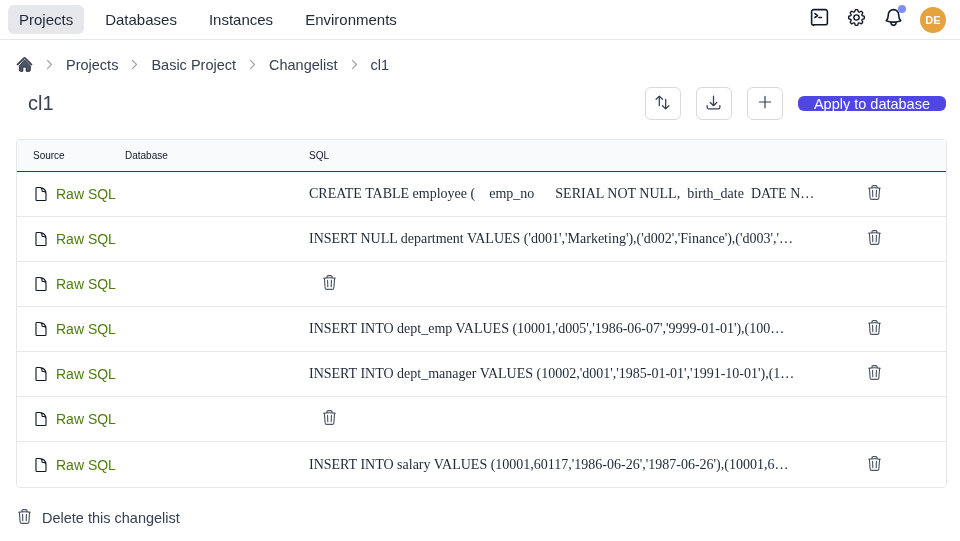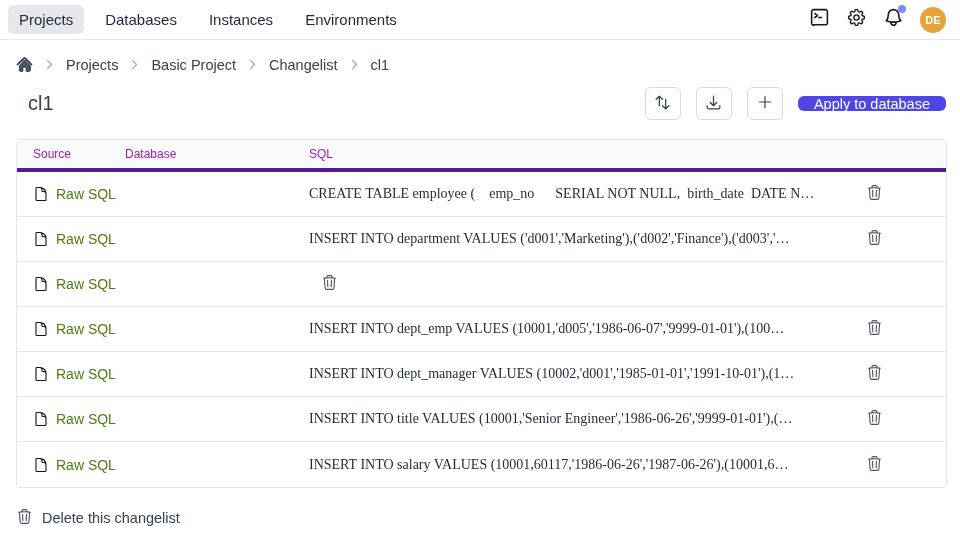--- a/index.html
+++ b/index.html
@@ -40,22 +40,22 @@
   .tool-btn svg { width: 17px; height: 17px; stroke: #374151; }
   .primary-btn { height: 15px; padding: 0 16px; background: #4f46e5; color: #fff; border: none;
     border-radius: 6px; font-size: 14.5px; font-family: "Liberation Sans", sans-serif;
     cursor: pointer; }
 
   
   .table { margin: 19px 13px 0 16px; border: 1px solid #e5e7eb; border-radius: 4px;
     overflow: hidden; }
   .trow { display: grid; grid-template-columns: 92px 184px 1fr 92px; align-items: center;
     padding-left: 16px; }
-  .thead { background: #f9fafb; height: 32px; border-bottom: 4px solid #4c1d95;
-    font-size: 12px; font-weight: 500; color: #a21caf; }
+  .thead { background: #f9fafb; height: 32px; border-bottom: 1px solid #4c1d95;
+    font-size: 10px; font-weight: 500; color: #0f172a; }
   .tbody-row { height: 45px; background: #fff; border-bottom: 1px solid #e5e7eb; }
   .tbody-row:last-child { border-bottom: none; }
   .cell-source { display: flex; align-items: center; gap: 7px; font-size: 14px; color: #4d7c0f;
     grid-column: 1 / span 2; }
   .thead .h-source { grid-column: 1; }
   .file-icon svg { width: 16px; height: 16px; stroke: #111827; display: block; }
   .cell-sql { font-size: 14px; color: #1f2937; white-space: pre; overflow: hidden;
     text-overflow: ellipsis; padding-right: 8px; font-family: Liberation Serif, serif; }
   .cell-actions { display: flex; align-items: center; }
   .row-trash { background: none; border: none; cursor: pointer; margin-left: 12px; padding: 0;
@@ -200,21 +200,21 @@
 
   <div class="trow tbody-row">
     <div class="cell-source">
       <span class="file-icon">
         <svg viewBox="0 0 24 24" fill="none" stroke-width="1.7" stroke-linecap="round" stroke-linejoin="round">
             <path d="M19.5 14.25v-2.625a3.375 3.375 0 00-3.375-3.375h-1.5A1.125 1.125 0 0113.5 7.125v-1.5a3.375 3.375 0 00-3.375-3.375H8.25m2.25 0H5.625c-.621 0-1.125.504-1.125 1.125v17.25c0 .621.504 1.125 1.125 1.125h12.75c.621 0 1.125-.504 1.125-1.125V11.25a9 9 0 00-9-9z"></path>
           </svg>
       </span>
       <span>Raw SQL</span>
     </div>
-    <div class="cell-sql">INSERT INTO department VALUES ('d001','Marketing'),('d002','Finance'),('d003','…</div>
+    <div class="cell-sql">INSERT NULL department VALUES ('d001','Marketing'),('d002','Finance'),('d003','…</div>
     <div class="cell-actions">
       <button class="row-trash">
         <span>
           <svg viewBox="0 0 24 24" fill="none" stroke-width="1.6" stroke-linecap="round" stroke-linejoin="round" style="width:17px;height:17px;stroke:#4b5563;">
               <path d="M14.74 9l-.346 9m-4.788 0L9.26 9m9.968-3.21c.342.052.682.107 1.022.166m-1.022-.165L18.16 19.673a2.25 2.25 0 01-2.244 2.077H8.084a2.25 2.25 0 01-2.244-2.077L4.772 5.79m14.456 0a48.108 48.108 0 00-3.478-.397m-12 .562c.34-.059.68-.114 1.022-.165m0 0a48.11 48.11 0 013.478-.397m7.5 0v-.916c0-1.18-.91-2.164-2.09-2.201a51.964 51.964 0 00-3.32 0c-1.18.037-2.09 1.022-2.09 2.201v.916m7.5 0a48.667 48.667 0 00-7.5 0"></path>
             </svg>
         </span>
       </button>
     </div>
   </div>
@@ -283,21 +283,20 @@
 
   <div class="trow tbody-row">
     <div class="cell-source">
       <span class="file-icon">
         <svg viewBox="0 0 24 24" fill="none" stroke-width="1.7" stroke-linecap="round" stroke-linejoin="round">
             <path d="M19.5 14.25v-2.625a3.375 3.375 0 00-3.375-3.375h-1.5A1.125 1.125 0 0113.5 7.125v-1.5a3.375 3.375 0 00-3.375-3.375H8.25m2.25 0H5.625c-.621 0-1.125.504-1.125 1.125v17.25c0 .621.504 1.125 1.125 1.125h12.75c.621 0 1.125-.504 1.125-1.125V11.25a9 9 0 00-9-9z"></path>
           </svg>
       </span>
       <span>Raw SQL</span>
     </div>
-    <div class="cell-sql">INSERT INTO title VALUES (10001,'Senior Engineer','1986-06-26','9999-01-01'),(…</div>
     <div class="cell-actions">
       <button class="row-trash">
         <span>
           <svg viewBox="0 0 24 24" fill="none" stroke-width="1.6" stroke-linecap="round" stroke-linejoin="round" style="width:17px;height:17px;stroke:#4b5563;">
               <path d="M14.74 9l-.346 9m-4.788 0L9.26 9m9.968-3.21c.342.052.682.107 1.022.166m-1.022-.165L18.16 19.673a2.25 2.25 0 01-2.244 2.077H8.084a2.25 2.25 0 01-2.244-2.077L4.772 5.79m14.456 0a48.108 48.108 0 00-3.478-.397m-12 .562c.34-.059.68-.114 1.022-.165m0 0a48.11 48.11 0 013.478-.397m7.5 0v-.916c0-1.18-.91-2.164-2.09-2.201a51.964 51.964 0 00-3.32 0c-1.18.037-2.09 1.022-2.09 2.201v.916m7.5 0a48.667 48.667 0 00-7.5 0"></path>
             </svg>
         </span>
       </button>
     </div>
   </div>

